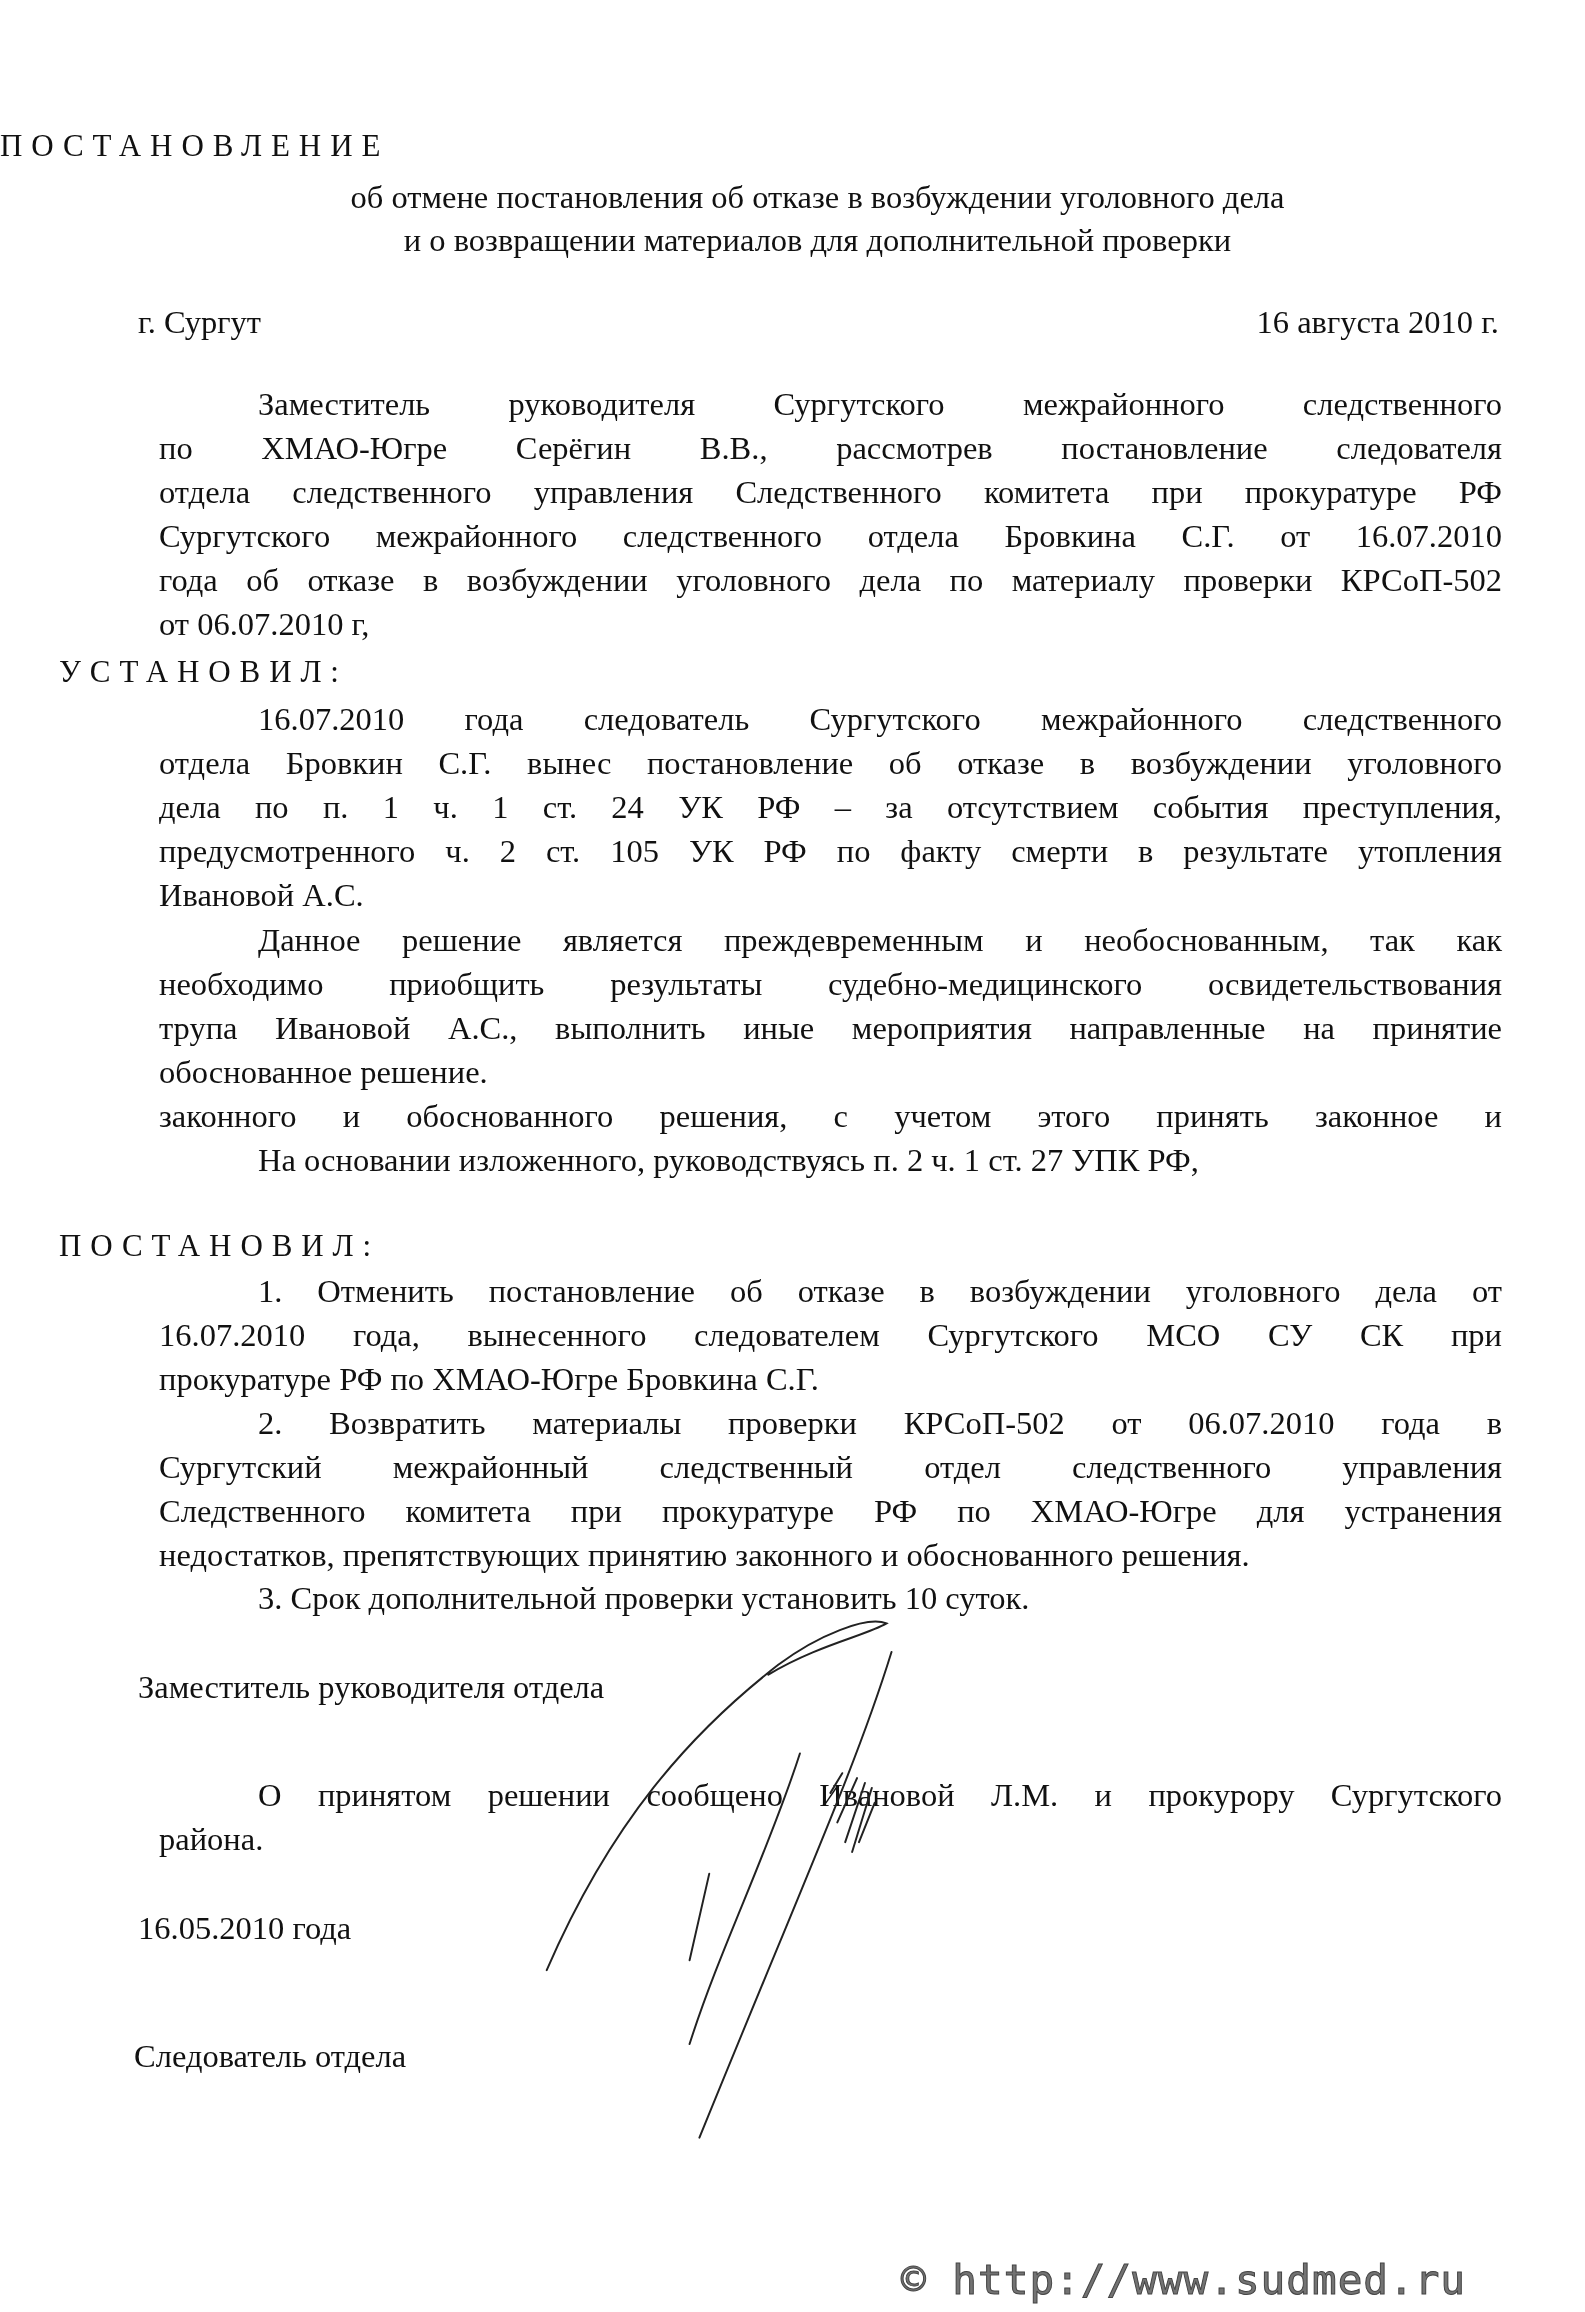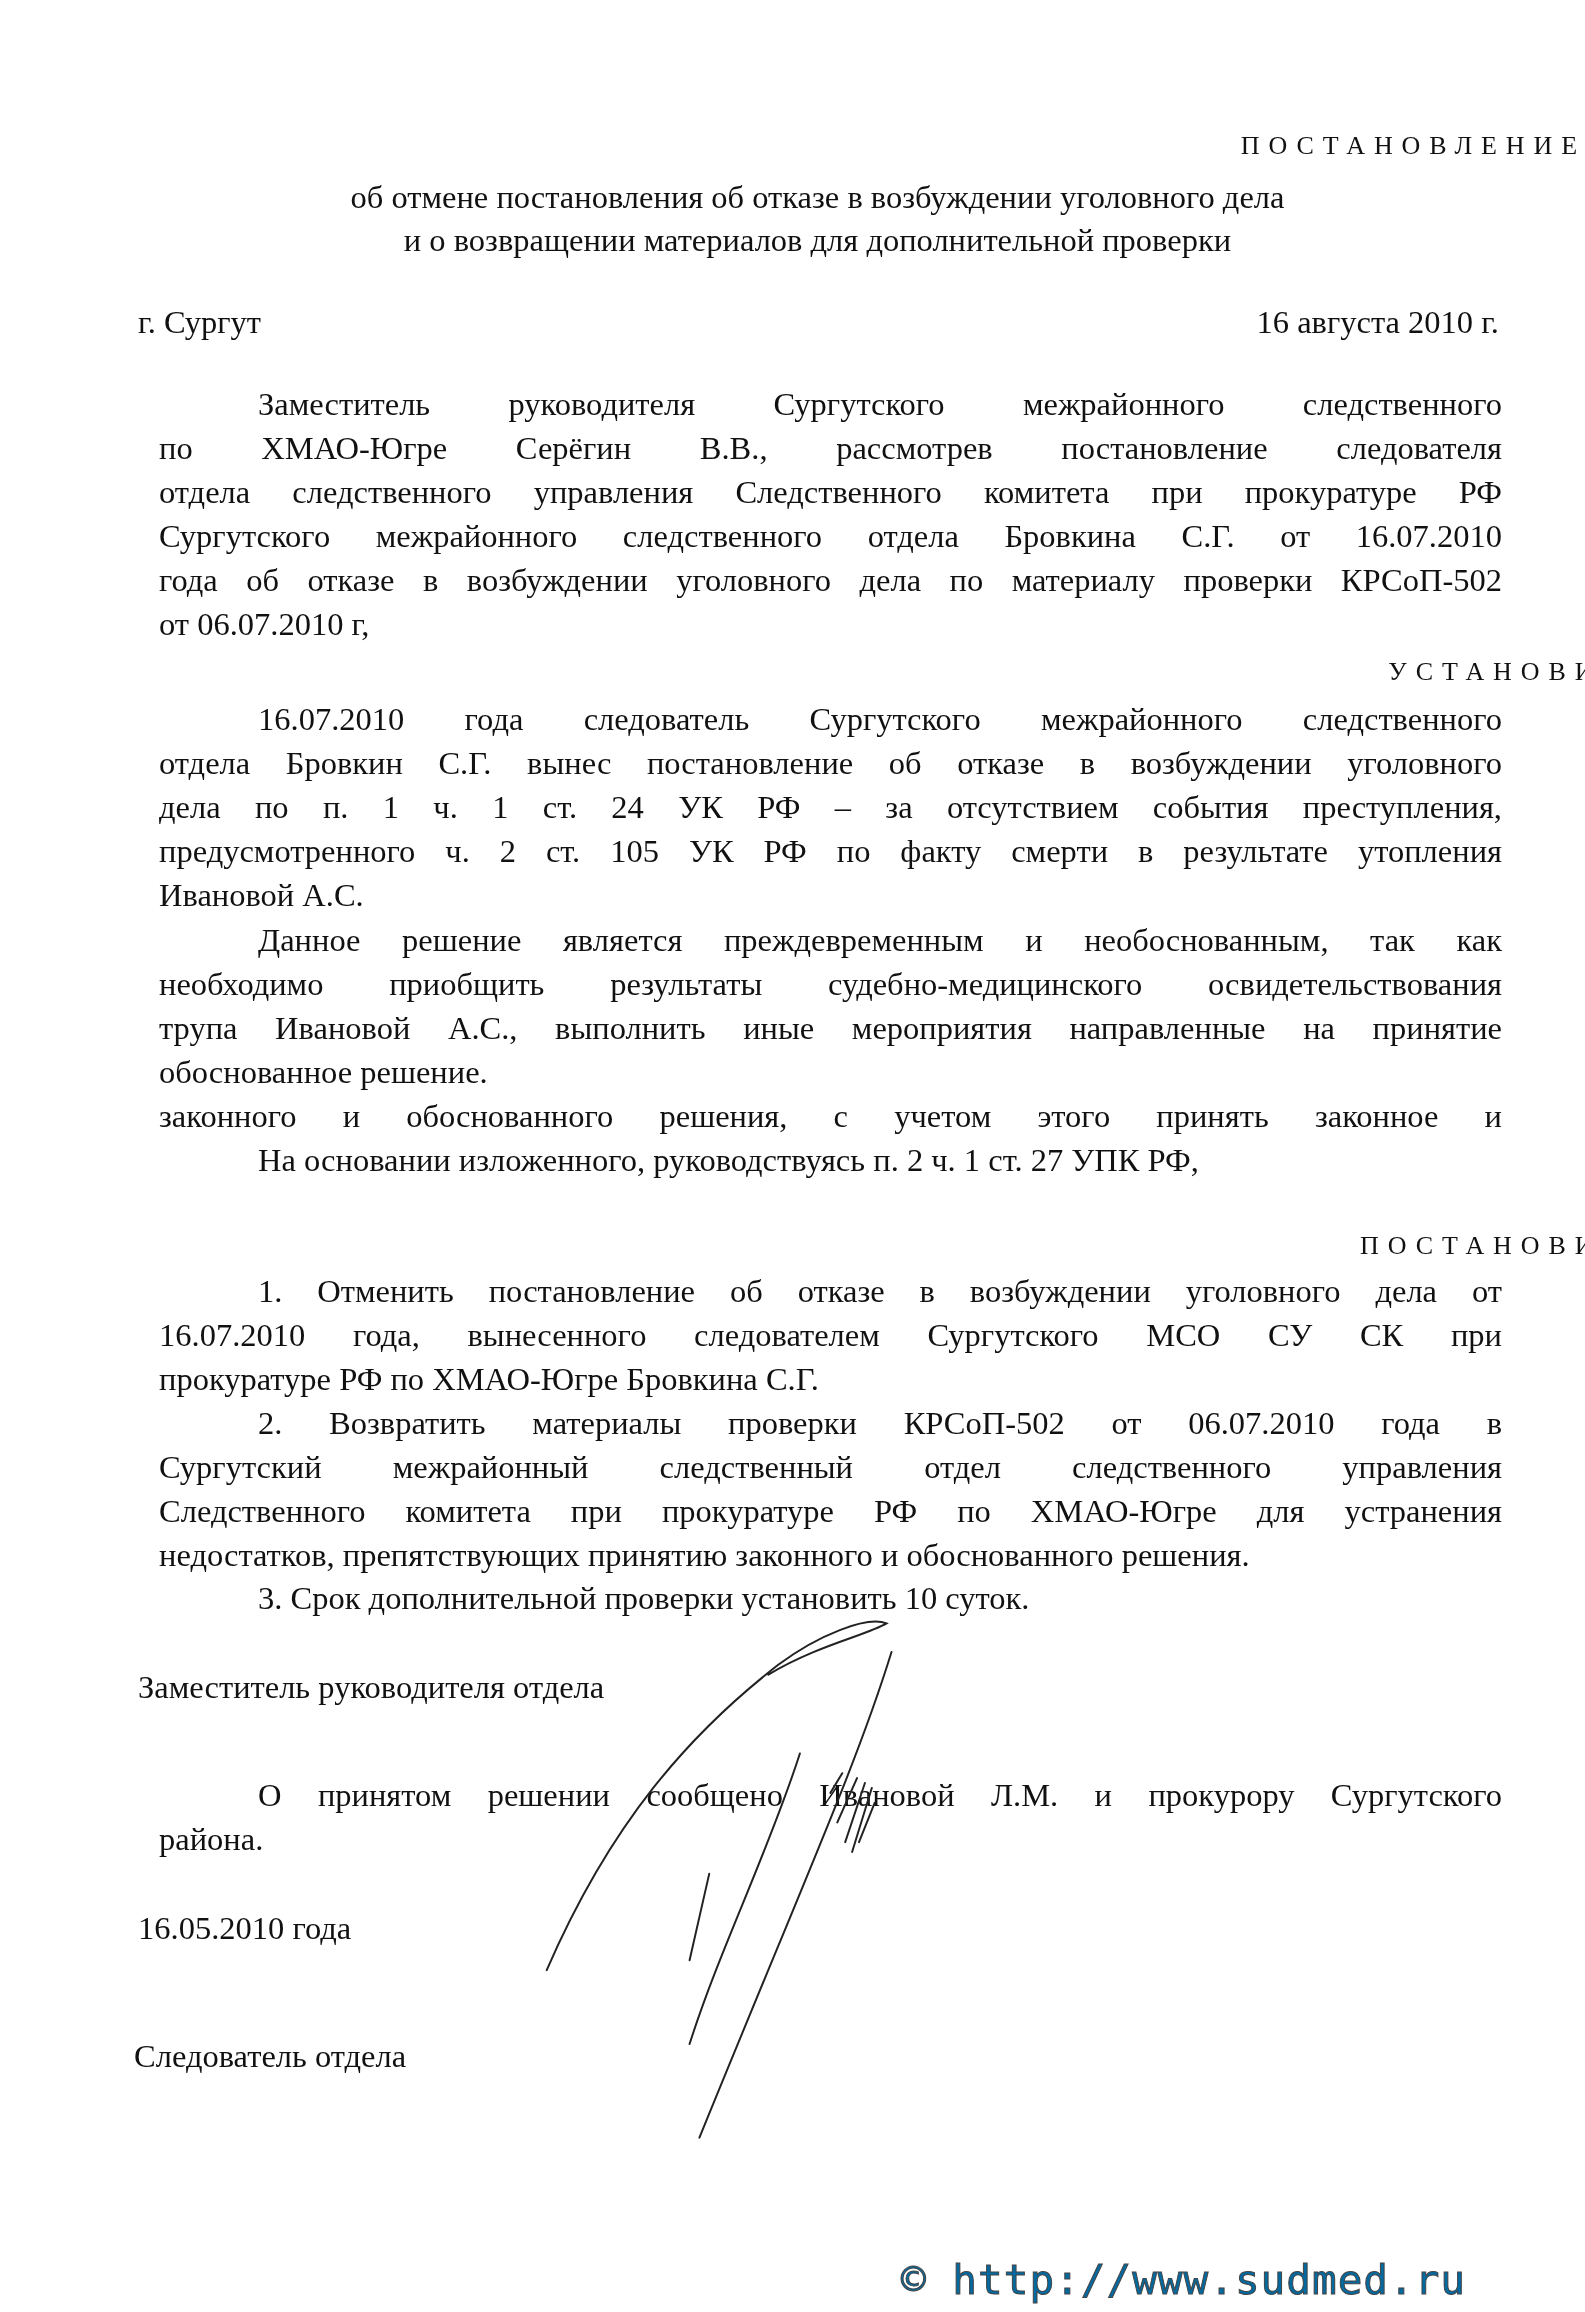--- a/index.html
+++ b/index.html
@@ -1,26 +1,26 @@
 <!DOCTYPE html>
 <html><head>
 <meta charset="utf-8">
 <style>
   html, body { margin: 0; padding: 0; background: #fff; }
   body { width: 1586px; height: 2313px; position: relative; overflow: hidden;
          font-family: "Liberation Serif", "DejaVu Serif", serif; color: #111; }
   .t { position: absolute; font-size: 32.5px; line-height: 44px; white-space: nowrap; }
-  .title { left: 0; width: 1586px; text-align: right; letter-spacing: 8.9px; font-size: 26px; }
+  .title { left: 0; width: 1586px; text-align: left; letter-spacing: 8.9px; font-size: 31px; }
   .center { left: 0; width: 1635px; text-align: center; }
   .block { position: absolute; left: 138px; width: 1364px; font-size: 32.5px; line-height: 44px; text-align: justify; text-align-last: left; }
   .line { display: block; text-align: justify; text-align-last: justify; margin-left: 21px; }
   .line.last { text-align-last: left; }
   .sig { position: absolute; left: 0; top: 0; }
   .watermark { position: absolute; left: 901px; top: 2256px; font-family: "DejaVu Sans Mono", monospace;
-               font-size: 41px; color: #0369a1; -webkit-text-stroke: 1px #444; letter-spacing: 1px; }
+               font-size: 41px; color: #737373; -webkit-text-stroke: 1px #444; letter-spacing: 1px; }
 </style>
 </head>
 <body>
 
 <div class="t title" style="top:124px">ПОСТАНОВЛЕНИЕ</div>
 <div class="t center" style="top:175px">об отмене постановления об отказе в возбуждении уголовного дела</div>
 <div class="t center" style="top:218px">и о возвращении материалов для дополнительной проверки</div>
 
 <div class="t" style="left:138px; top:300px">г. Сургут</div>
 <div class="t" style="right:87px; top:300px">16 августа 2010 г.</div>

